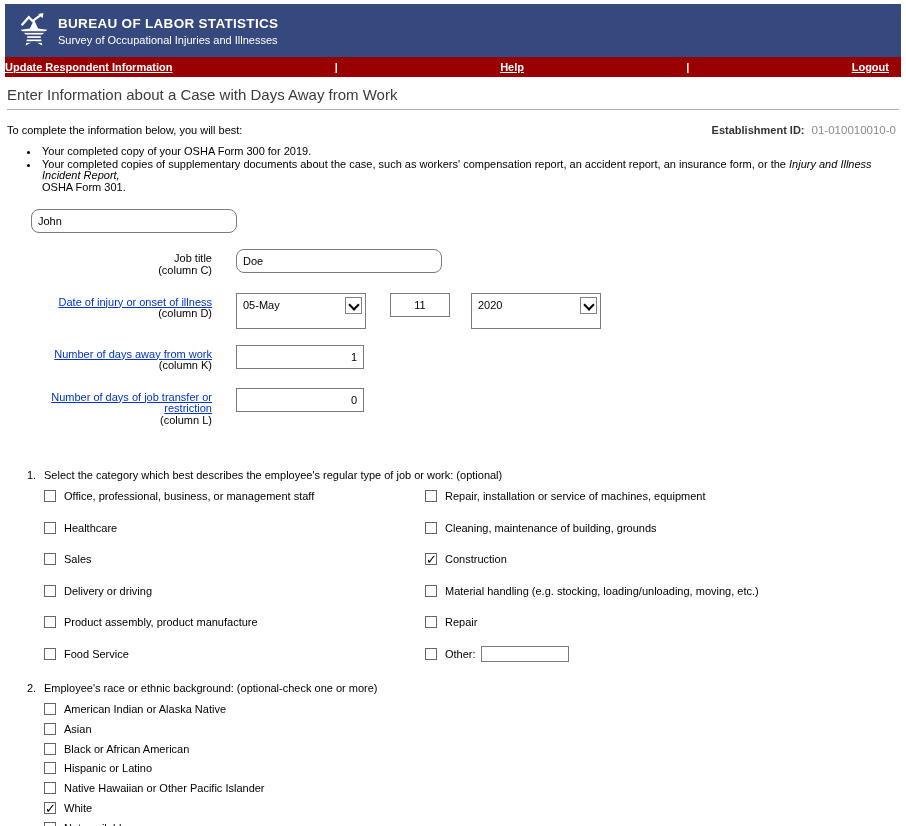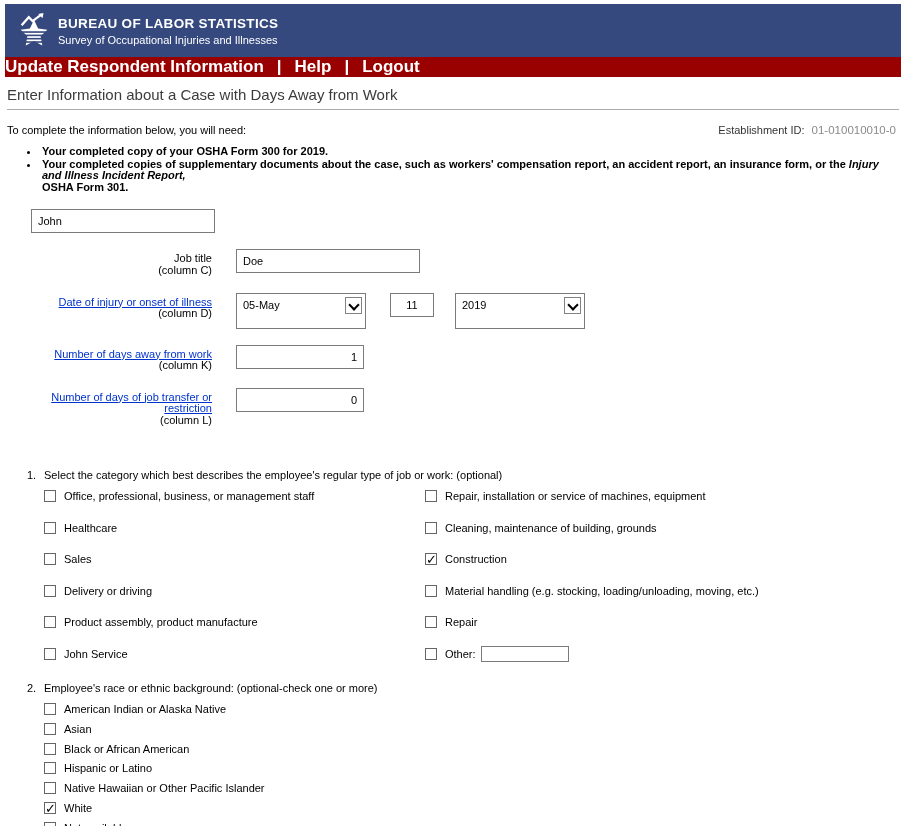--- a/index.html
+++ b/index.html
@@ -17,47 +17,47 @@
     font-family:"Liberation Sans","DejaVu Sans",sans-serif;font-size:11px;
   }
   
   .chrome{margin:4px 5px 0 5px;}
   .banner{background:var(--banner);height:53px;display:flex;align-items:center;padding-left:10px;}
   .logo{flex:0 0 auto;margin-top:2px;}
   .banner-text{margin-left:5px;color:#fff;}
   .agency{font-size:13.5px;font-weight:bold;letter-spacing:.3px;}
   .survey{font-size:11px;margin-top:3px;}
   .redbar{
-    background:var(--redbar);height:20px;display:flex;justify-content:flex-start;
-    align-items:center;color:#fff;padding-right:12px;font-weight:bold;font-size:17px;
+    background:var(--redbar);height:20px;display:flex;justify-content:space-between;
+    align-items:center;color:#fff;padding-right:12px;font-weight:bold;font-size:11px;text-decoration:underline;
   }
   .redbar .navlink{cursor:pointer;}
   .redbar .pipe{margin:0 13px;font-weight:bold;}
   
   .main{padding:0 7px;}
   .title-wrap{margin-top:9px;border-bottom:1px solid #adadad;padding-bottom:6px;}
   .page-title{font-size:15px;font-weight:normal;color:var(--title);margin:0;}
   .intro-row{display:flex;justify-content:space-between;align-items:flex-start;margin-top:14px;}
   .estab{white-space:nowrap;padding-right:3px;}
-  .estab-label{font-weight:normal;color:#333;}
+  .estab-label{font-weight:bold;color:#333;}
   .estab-value{color:var(--muted);font-size:11.5px;margin-left:4px;}
   ul.bullets{margin:10px 0 0 0;padding-left:33px;line-height:11.6px;}
-  ul.bullets li{margin:0 0 1px 0;padding-left:2px;font-weight:bold;}
+  ul.bullets li{margin:0 0 1px 0;padding-left:2px;}
   .tellus{margin-top:17px;}
   
   .frow{display:flex;margin-top:16px;}
   .flabel{width:205px;text-align:right;line-height:11.6px;padding-top:4px;flex:0 0 auto;}
   .fctrl{margin-left:24px;display:flex;align-items:flex-start;}
   .link{color:var(--link);text-decoration:underline;cursor:pointer;}
   input.tbox{
     border:1px solid var(--border);height:24px;font:inherit;padding:0 6px;outline:none;background:#fff;
   }
-  .w206{width:184px;}
+  .w206{width:206px;border-radius:8px;}
   .w128{width:128px;text-align:right;padding-right:8px;}
-  .w44{width:44px;text-align:center;}
+  .w44{width:60px;text-align:center;}
   .gap24{margin-left:24px;}
   .gap21{margin-left:21px;}
   
   .sel{position:relative;border:1px solid var(--border);height:36px;background:#fff;cursor:default;}
   .sel-text{position:absolute;left:6px;top:5px;}
   .sel-arrow{position:absolute;right:3px;top:3px;width:17px;height:17px;border:1px solid #828282;background:#fff;}
   .sel-arrow::after{
     content:"";position:absolute;left:4px;top:3px;width:6px;height:6px;
     border-right:2px solid #000;border-bottom:2px solid #000;transform:rotate(45deg);
   }
@@ -111,21 +111,21 @@
     <span class="navlink">Logout</span>
   </div>
 </div>
 
 <div class="main">
   <div class="title-wrap">
     <h1 class="page-title">Enter Information about a Case with Days Away from Work</h1>
   </div>
 
   <div class="intro-row">
-    <span>To complete the information below, you will need:</span>
+    <span>To complete the information below, you will best:</span>
     <span class="estab">
       <span class="estab-label">Establishment ID:</span>
       <span class="estab-value">01-010010010-0</span>
     </span>
   </div>
 
   <ul class="bullets">
     <li><span>Your completed copy of your OSHA Form 300 for 2019.</span></li>
     <li><span>Your completed copies of supplementary documents about the case, such as workers' compensation report, an accident report, an insurance form, or the </span><i>Injury and Illness Incident Report,</i><br><span>OSHA Form 301.</span></li>
   </ul>
@@ -152,21 +152,21 @@
       <span class="link">Date of injury or onset of illness</span><br>
       <span>(column D)</span>
     </div>
     <div class="fctrl">
       <div class="sel selw130">
         <span class="sel-text">05-May</span>
         <span class="sel-arrow"></span>
       </div>
       <input class="tbox w44 gap24" value="11" style="">
       <div class="sel selw130 gap21">
-        <span class="sel-text">2019</span>
+        <span class="sel-text">2020</span>
         <span class="sel-arrow"></span>
       </div>
     </div>
   </div>
 
   <div class="frow">
     <div class="flabel">
       <span class="link">Number of days away from work</span><br>
       <span>(column K)</span>
     </div>
@@ -225,21 +225,21 @@
     <div class="cbrow">
       <span class="cb"></span>
       <span>Product assembly, product manufacture</span>
     </div>
     <div class="cbrow">
       <span class="cb"></span>
       <span>Repair</span>
     </div>
     <div class="cbrow">
       <span class="cb"></span>
-      <span>John Service</span>
+      <span>Food Service</span>
     </div>
     <div class="cbrow">
       <span class="cb"></span>
       <span>Other:</span>
       <input class="other-input" value="" style="">
     </div>
   </div>
 
   <div class="qtitle q2-title">
     <span class="qnum">2.</span>

